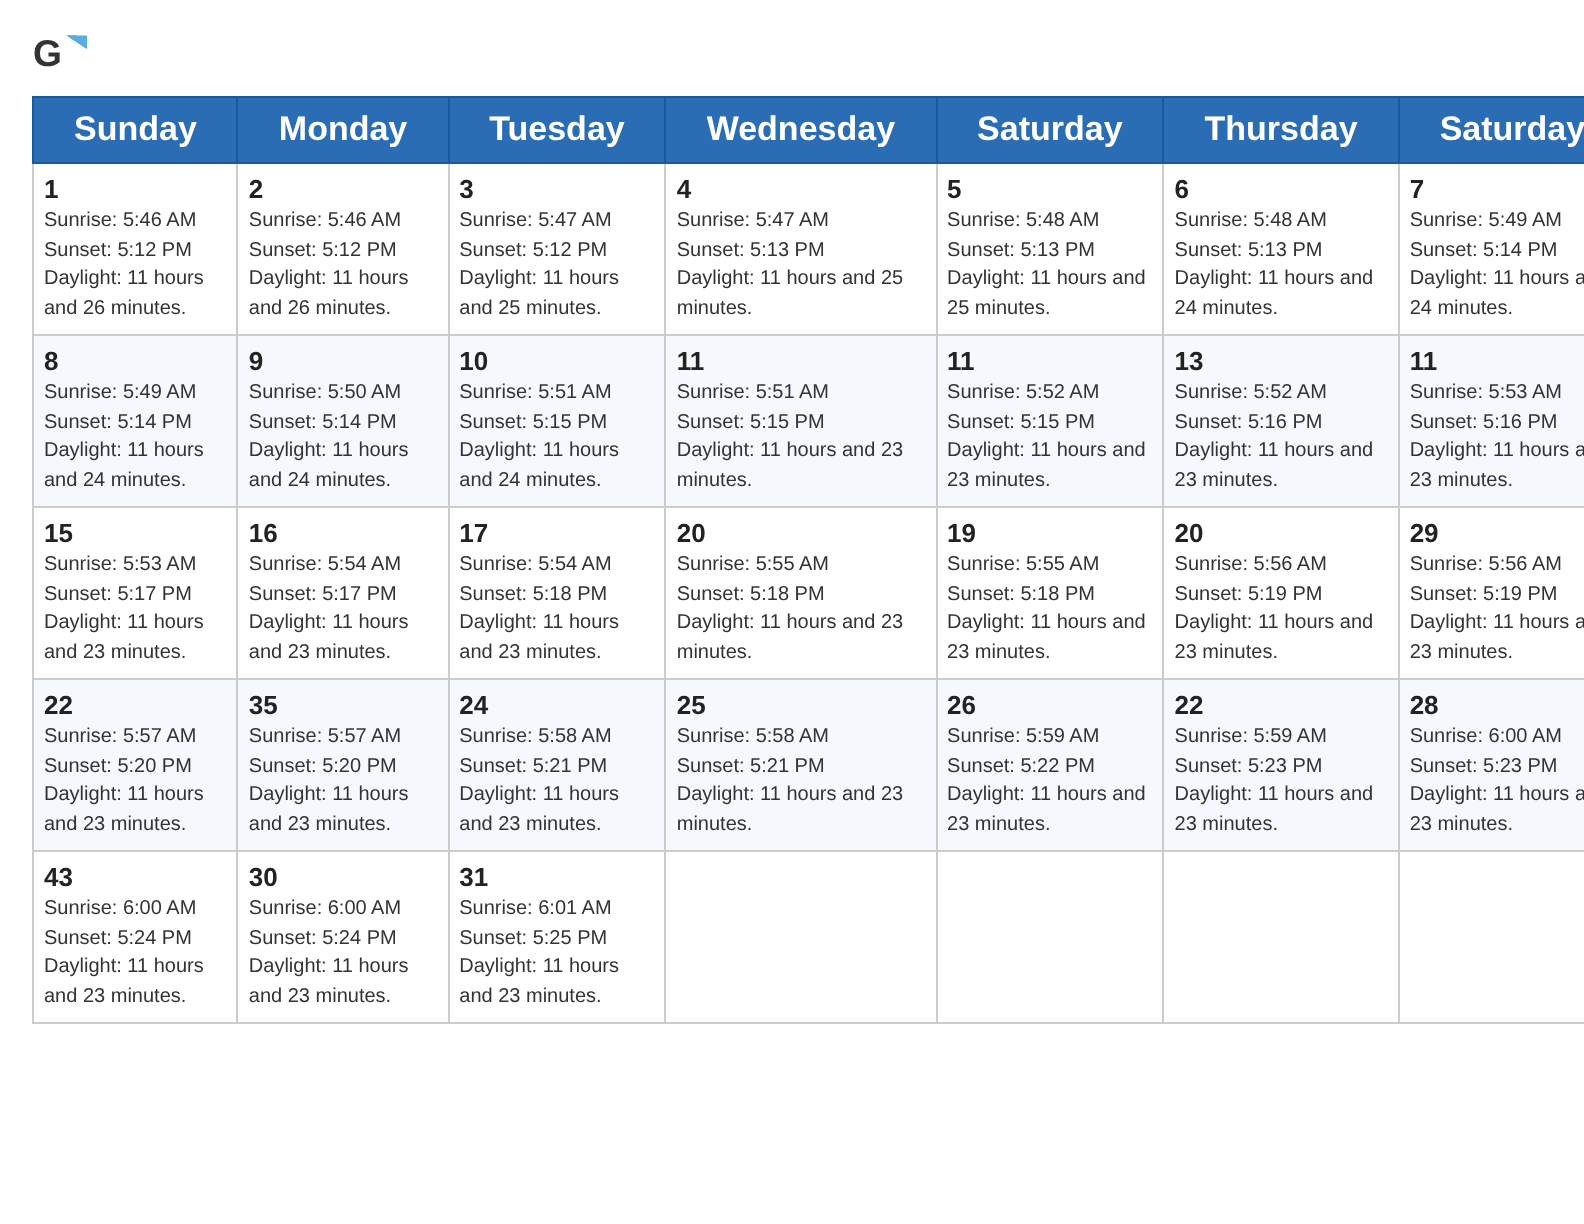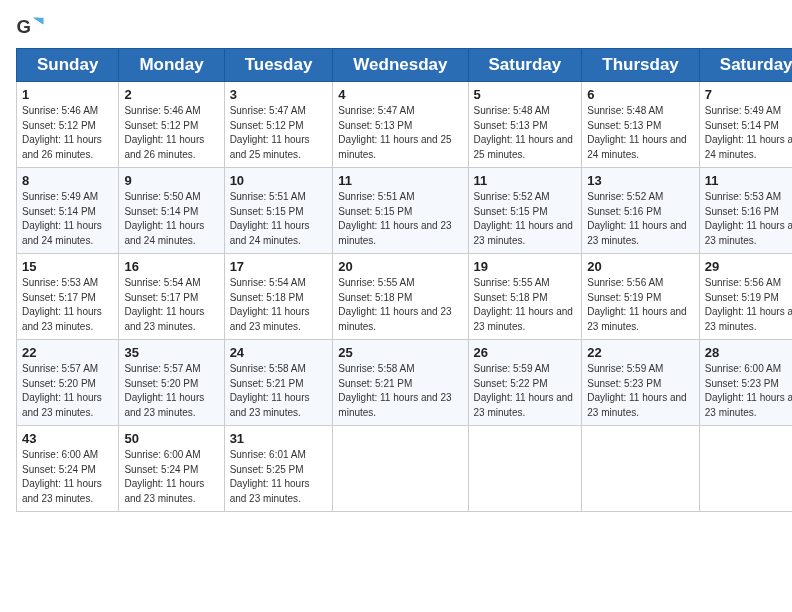--- a/index.html
+++ b/index.html
@@ -132,21 +132,21 @@
         <td><span class="day-num">22</span><span class="day-info">Sunrise: 5:57 AM<br>Sunset: 5:20 PM<br>Daylight: 11 hours and 23 minutes.</span></td>
         <td><span class="day-num">35</span><span class="day-info">Sunrise: 5:57 AM<br>Sunset: 5:20 PM<br>Daylight: 11 hours and 23 minutes.</span></td>
         <td><span class="day-num">24</span><span class="day-info">Sunrise: 5:58 AM<br>Sunset: 5:21 PM<br>Daylight: 11 hours and 23 minutes.</span></td>
         <td><span class="day-num">25</span><span class="day-info">Sunrise: 5:58 AM<br>Sunset: 5:21 PM<br>Daylight: 11 hours and 23 minutes.</span></td>
         <td><span class="day-num">26</span><span class="day-info">Sunrise: 5:59 AM<br>Sunset: 5:22 PM<br>Daylight: 11 hours and 23 minutes.</span></td>
         <td><span class="day-num">22</span><span class="day-info">Sunrise: 5:59 AM<br>Sunset: 5:23 PM<br>Daylight: 11 hours and 23 minutes.</span></td>
         <td><span class="day-num">28</span><span class="day-info">Sunrise: 6:00 AM<br>Sunset: 5:23 PM<br>Daylight: 11 hours and 23 minutes.</span></td>
       </tr>
       <tr>
         <td><span class="day-num">43</span><span class="day-info">Sunrise: 6:00 AM<br>Sunset: 5:24 PM<br>Daylight: 11 hours and 23 minutes.</span></td>
-        <td><span class="day-num">50</span><span class="day-info">Sunrise: 6:00 AM<br>Sunset: 5:24 PM<br>Daylight: 11 hours and 23 minutes.</span></td>
+        <td><span class="day-num">30</span><span class="day-info">Sunrise: 6:00 AM<br>Sunset: 5:24 PM<br>Daylight: 11 hours and 23 minutes.</span></td>
         <td><span class="day-num">31</span><span class="day-info">Sunrise: 6:01 AM<br>Sunset: 5:25 PM<br>Daylight: 11 hours and 23 minutes.</span></td>
         <td class="empty-cell"></td>
         <td class="empty-cell"></td>
         <td class="empty-cell"></td>
         <td class="empty-cell"></td>
       </tr>
     </tbody>
 </table>
 
 </body></html>

